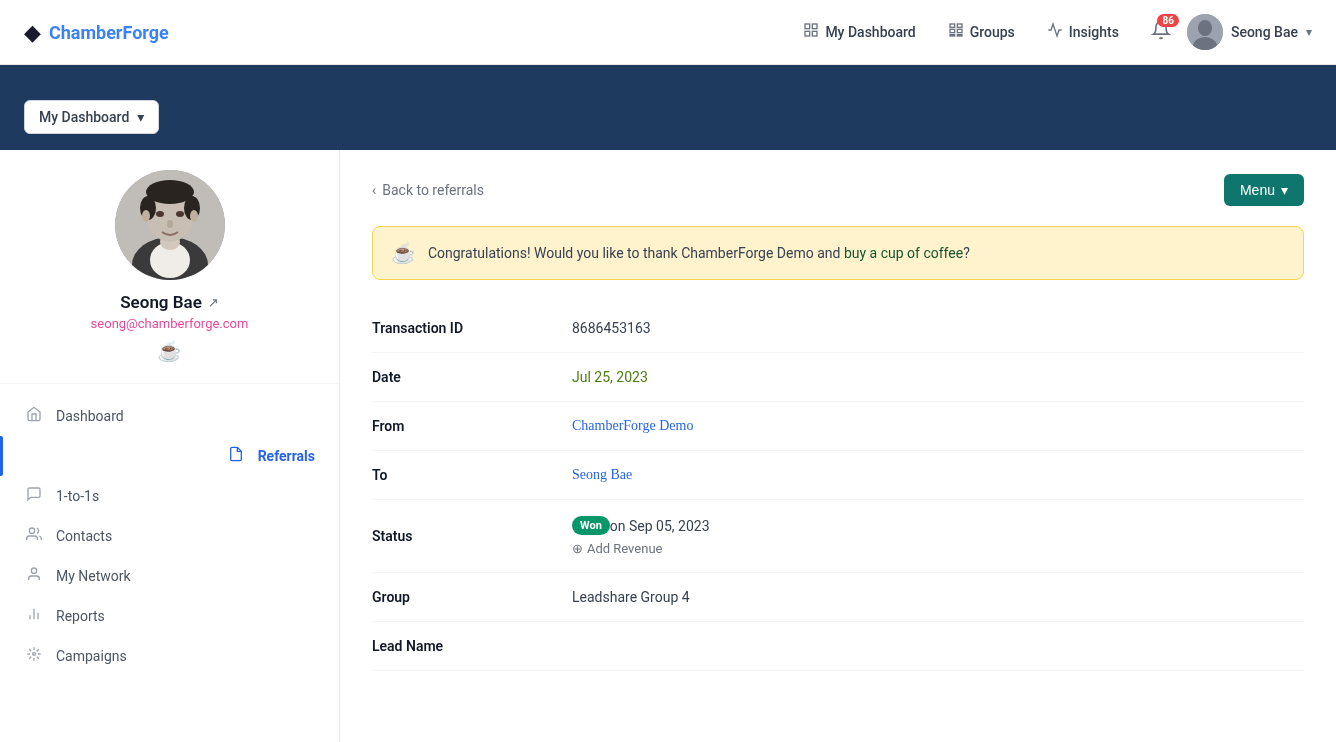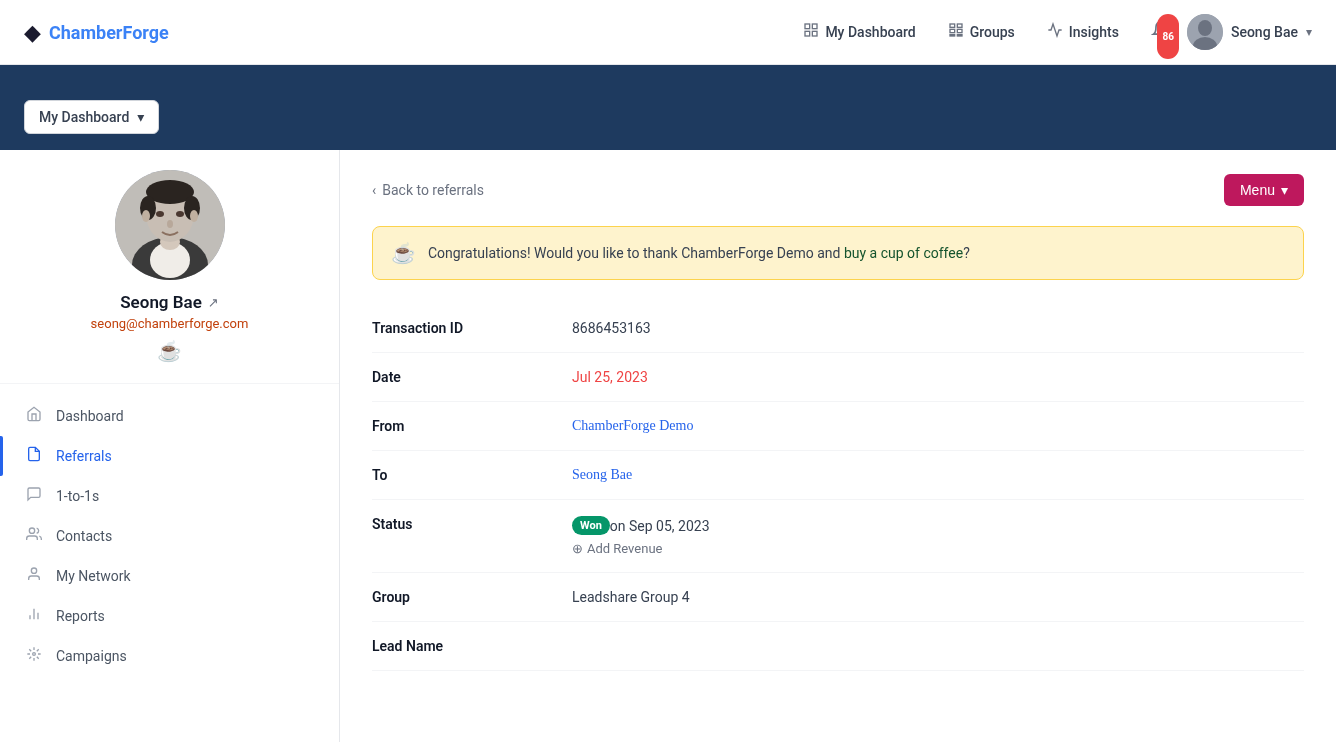--- a/index.html
+++ b/index.html
@@ -60,21 +60,21 @@
     .notif-icon { font-size: 20px; color: #6b7280; }
     .notif-badge {
       position: absolute;
       top: -6px;
       right: -8px;
       background: #ef4444;
       color: #fff;
       font-size: 10px;
       font-weight: 700;
       border-radius: 999px;
-      padding: 17px 5px;
+      padding: 1px 5px;
       min-width: 18px;
     }
     .user-area {
       display: flex;
       align-items: center;
       gap: 8px;
       cursor: pointer;
     }
     .user-avatar {
       width: 36px;
@@ -158,21 +158,21 @@
       font-size: 17px;
       font-weight: 600;
       color: #111827;
     }
     .external-link-icon {
       font-size: 13px;
       color: #6b7280;
     }
     .profile-email {
       font-size: 13px;
-      color: #c2410c;
+      color: #ec4899;
       margin-bottom: 8px;
     }
     .coffee-icon-profile {
       font-size: 20px;
       color: #6b7280;
     }
 
     
     .sidebar-nav {
       padding: 12px 0;
@@ -183,21 +183,22 @@
       gap: 12px;
       padding: 10px 24px;
       cursor: pointer;
       font-size: 14px;
       color: #4b5563;
       position: relative;
       border-radius: 0;
     }
     .sidebar-item.active {
       color: #2563eb;
-      font-weight: 400;
+      font-weight: 700;
+      justify-content: flex-end;
     }
     .sidebar-item.active::before {
       content: '';
       position: absolute;
       left: 0;
       top: 0;
       bottom: 0;
       width: 3px;
       background: #2563eb;
       border-radius: 0 2px 2px 0;
@@ -232,21 +233,21 @@
       align-items: center;
       gap: 6px;
       color: #6b7280;
       font-size: 14px;
       cursor: pointer;
     }
     .menu-btn {
       display: flex;
       align-items: center;
       gap: 6px;
-      background: #be185d;
+      background: #0f766e;
       color: #fff;
       border: none;
       border-radius: 6px;
       padding: 8px 16px;
       font-size: 14px;
       font-weight: 500;
       cursor: pointer;
     }
 
     
@@ -262,21 +263,21 @@
       font-size: 14px;
       color: #374151;
     }
     .congrats-icon { font-size: 20px; }
     .buy-coffee-link { color: #14532d; cursor: pointer; }
 
     
     .detail-table { width: 100%; }
     .detail-row {
       display: flex;
-      align-items: flex-start;
+      align-items: center;
       padding: 16px 0;
       border-bottom: 1px solid #f3f4f6;
     }
     .detail-label {
       width: 200px;
       flex-shrink: 0;
       font-size: 14px;
       font-weight: 600;
       color: #111827;
     }
@@ -511,21 +512,21 @@
       </span>
     </div>
 
     <div class="detail-table">
       <div class="detail-row">
         <div class="detail-label">Transaction ID</div>
         <div class="detail-value">8686453163</div>
       </div>
       <div class="detail-row">
         <div class="detail-label">Date</div>
-        <div class="detail-value" style="color:#ef4444;">Jul 25, 2023</div>
+        <div class="detail-value" style="color:#4d7c0f;">Jul 25, 2023</div>
       </div>
       <div class="detail-row">
         <div class="detail-label">From</div>
         <div class="detail-value link">ChamberForge Demo</div>
       </div>
       <div class="detail-row">
         <div class="detail-label">To</div>
         <div class="detail-value link">Seong Bae</div>
       </div>
       <div class="detail-row">

